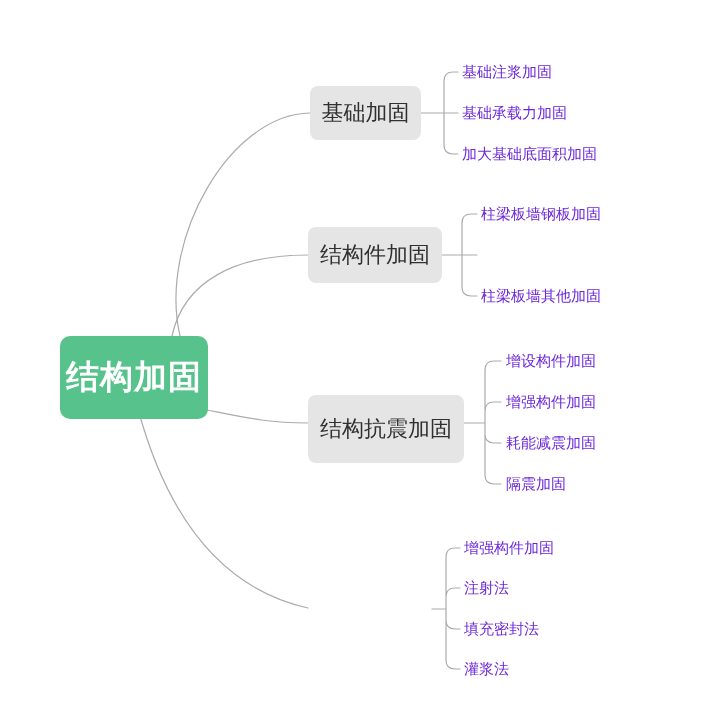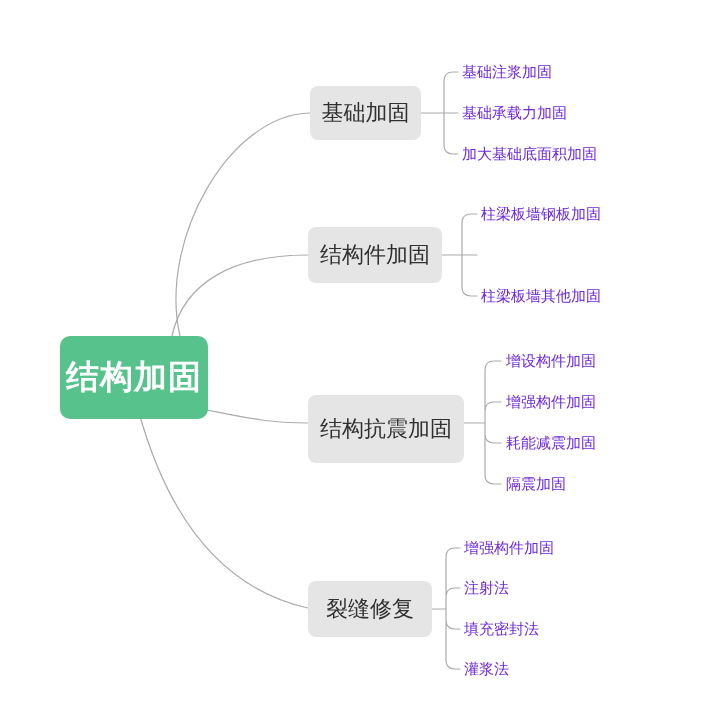--- a/index.html
+++ b/index.html
@@ -100,21 +100,20 @@
              M 446 597 Q 446 588, 455 588 H 460
              M 446 620 Q 446 629, 455 629 H 460
              M 446 660 Q 446 669, 455 669 H 460"></path>
   </svg>
 
   <div class="node root-node">结构加固</div>
 
   <div class="node branch-node branch-1">基础加固</div>
   <div class="node branch-node branch-2">结构件加固</div>
   <div class="node branch-node branch-3">结构抗震加固</div>
-  <div class="node branch-node branch-4">裂缝修复</div>
 
   <div class="leaf-node" style="left:462px; top:72px;">基础注浆加固</div>
   <div class="leaf-node" style="left:462px; top:113px;">基础承载力加固</div>
   <div class="leaf-node" style="left:462px; top:154px;">加大基础底面积加固</div>
 
   <div class="leaf-node" style="left:481px; top:214px;">柱梁板墙钢板加固</div>
   <div class="leaf-node" style="left:481px; top:296px;">柱梁板墙其他加固</div>
 
   <div class="leaf-node" style="left:506px; top:361px;">增设构件加固</div>
   <div class="leaf-node" style="left:506px; top:402px;">增强构件加固</div>

